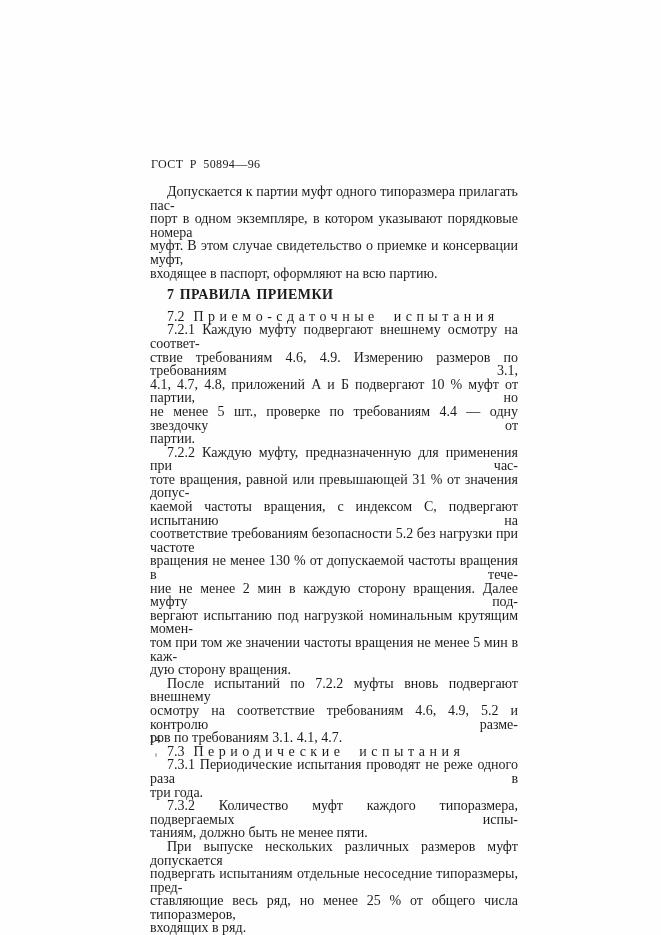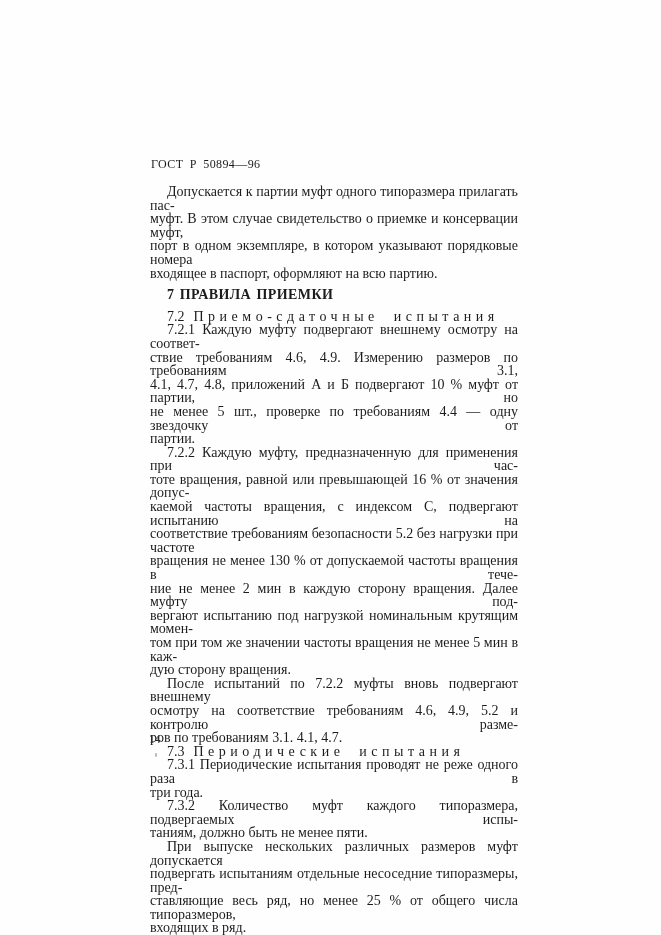--- a/index.html
+++ b/index.html
@@ -77,36 +77,36 @@
 </style>
 </head>
 <body>
 
 <div class="page">
   <div class="doc-header">ГОСТ Р 50894—96</div>
 
   <div class="doc-body">
       <div class="paragraph">
         <div class="line first">Допускается к партии муфт одного типоразмера прилагать пас-</div>
+        <div class="line">порт в одном экземпляре, в котором указывают порядковые номера</div>
         <div class="line">муфт. В этом случае свидетельство о приемке и консервации муфт,</div>
-        <div class="line">порт в одном экземпляре, в котором указывают порядковые номера</div>
         <div class="line last">входящее в паспорт, оформляют на всю партию.</div>
       </div>
       <div class="section-heading">7 ПРАВИЛА ПРИЕМКИ</div>
       <div class="sub-heading"><span class="sub-num">7.2</span><span class="sub-title">Приемо-сдаточные испытания</span></div>
       <div class="paragraph">
         <div class="line first">7.2.1 Каждую муфту подвергают внешнему осмотру на соответ-</div>
         <div class="line">ствие требованиям 4.6, 4.9. Измерению размеров по требованиям 3.1,</div>
         <div class="line">4.1, 4.7, 4.8, приложений А и Б подвергают 10 % муфт от партии, но</div>
         <div class="line">не менее 5 шт., проверке по требованиям 4.4 — одну звездочку от</div>
         <div class="line last">партии.</div>
       </div>
       <div class="paragraph">
         <div class="line first">7.2.2 Каждую муфту, предназначенную для применения при час-</div>
-        <div class="line">тоте вращения, равной или превышающей 16 % от значения допус-</div>
+        <div class="line">тоте вращения, равной или превышающей 31 % от значения допус-</div>
         <div class="line">каемой частоты вращения, с индексом С, подвергают испытанию на</div>
         <div class="line">соответствие требованиям безопасности 5.2 без нагрузки при частоте</div>
         <div class="line">вращения не менее 130 % от допускаемой частоты вращения в тече-</div>
         <div class="line">ние не менее 2 мин в каждую сторону вращения. Далее муфту под-</div>
         <div class="line">вергают испытанию под нагрузкой номинальным крутящим момен-</div>
         <div class="line">том при том же значении частоты вращения не менее 5 мин в каж-</div>
         <div class="line last">дую сторону вращения.</div>
       </div>
       <div class="paragraph">
         <div class="line first">После испытаний по 7.2.2 муфты вновь подвергают внешнему</div>

